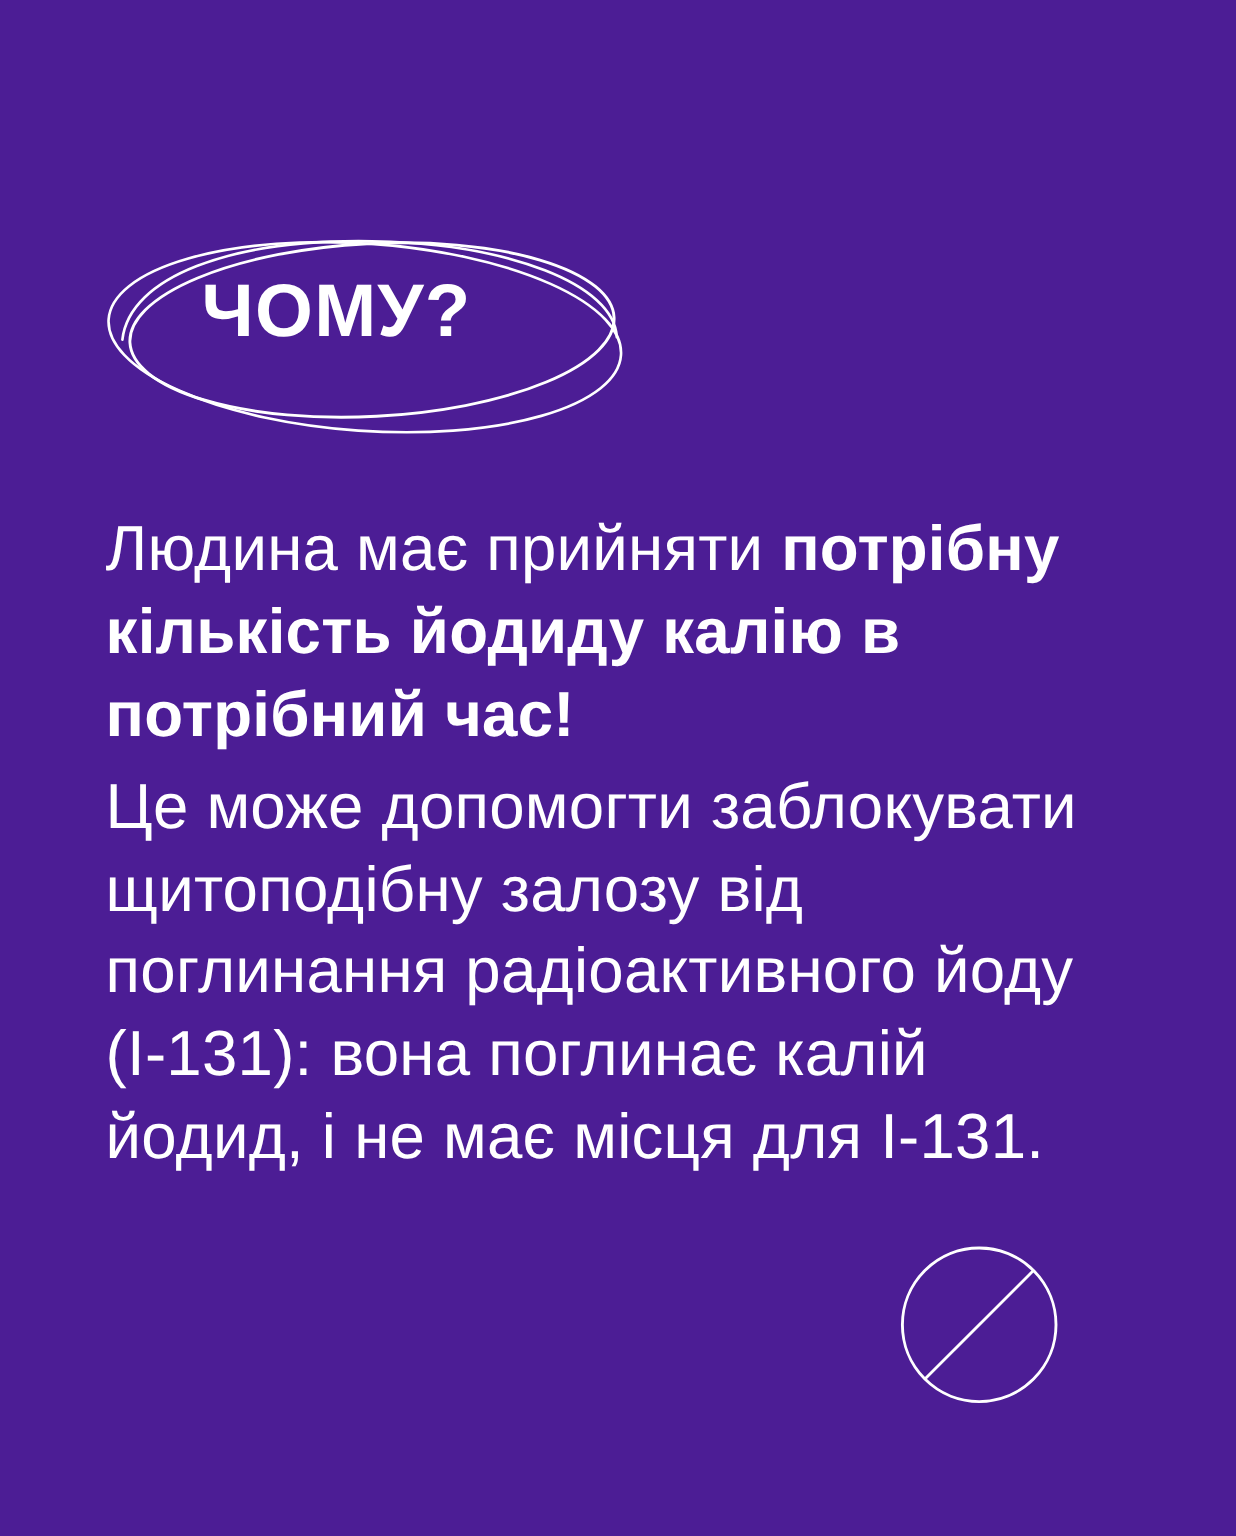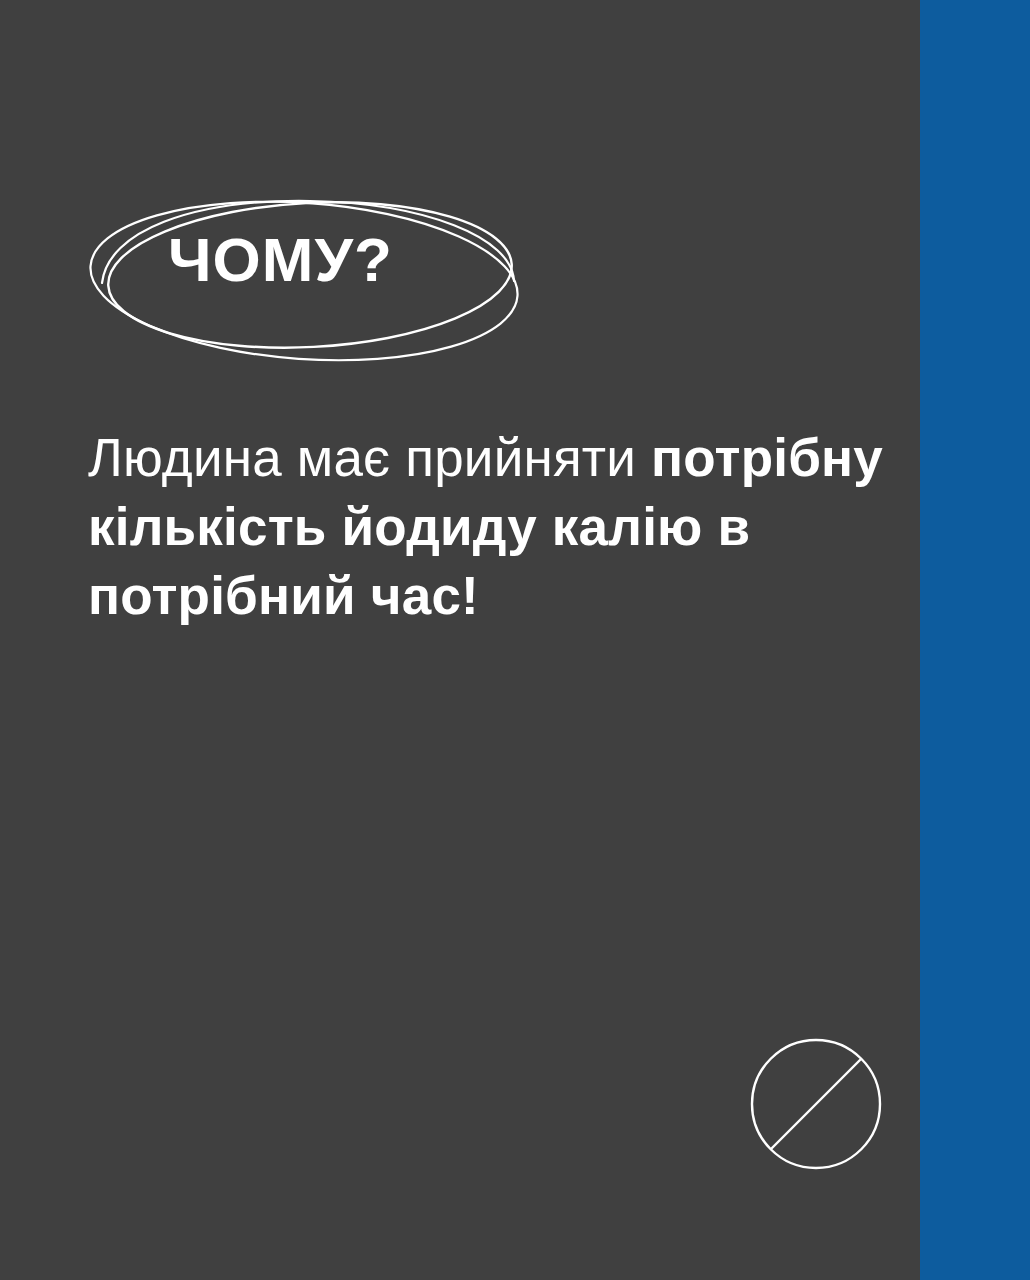--- a/index.html
+++ b/index.html
@@ -8,23 +8,23 @@
   }
   body {
     width: 1030px;
     height: 1280px;
     background: #0d5c9e;
     font-family: "Liberation Sans", sans-serif;
     overflow: hidden;
   }
   .slide {
     position: relative;
-    width: 920px;
+    width: 1030px;
     height: 1280px;
-    background: #404040;
+    background: #4c1d95;
     box-sizing: border-box;
   }
 
   
   .heading-wrap {
     position: absolute;
     left: 72px;
     top: 185px;
     width: 470px;
     height: 185px;
@@ -94,20 +94,23 @@
       <ellipse cx="232" cy="96" rx="214" ry="78" fill="none" stroke="#ffffff" stroke-width="2.2" transform="rotate(4 232 96)"></ellipse>
       <path d="M30 98 C 36 46, 120 14, 238 16 C 352 18, 440 52, 442 96" fill="none" stroke="#ffffff" stroke-width="2.2" stroke-linecap="round"></path>
     </svg>
     <div class="heading-text">ЧОМУ?</div>
   </div>
 
   <div class="body-copy">
     <div class="para-1">
       <span class="light">Людина має прийняти </span><span class="bold">потрібну кількість йодиду калію в потрібний час!</span>
     </div>
+    <div class="para-2">
+      <span class="light">Це може допомогти заблокувати щитоподібну залозу від поглинання радіоактивного йоду (I-131): вона поглинає калій йодид, і не має місця для I-131.</span>
+    </div>
   </div>
 
   <div class="pill-icon">
     <svg width="132" height="132" viewBox="0 0 132 132">
       <circle cx="66" cy="66" r="64" fill="none" stroke="#ffffff" stroke-width="2.4"></circle>
       <line x1="21" y1="111" x2="111" y2="21" stroke="#ffffff" stroke-width="2.4"></line>
     </svg>
   </div>
 
 </div>

